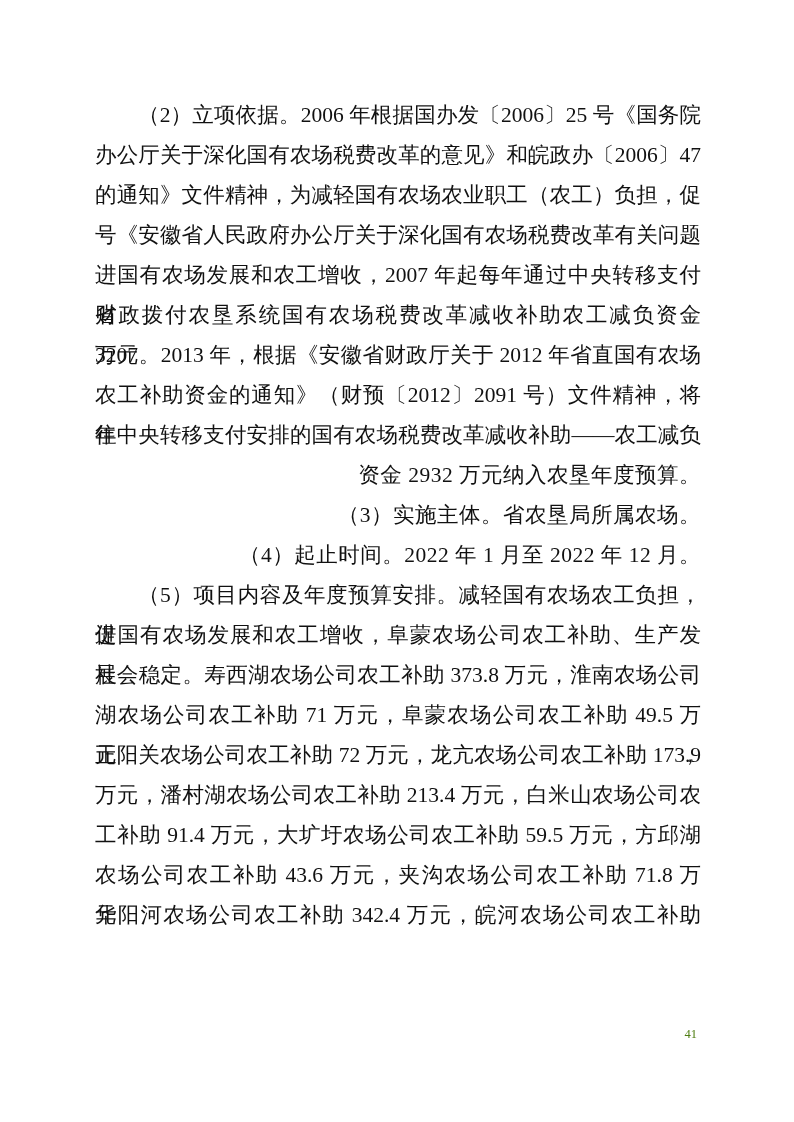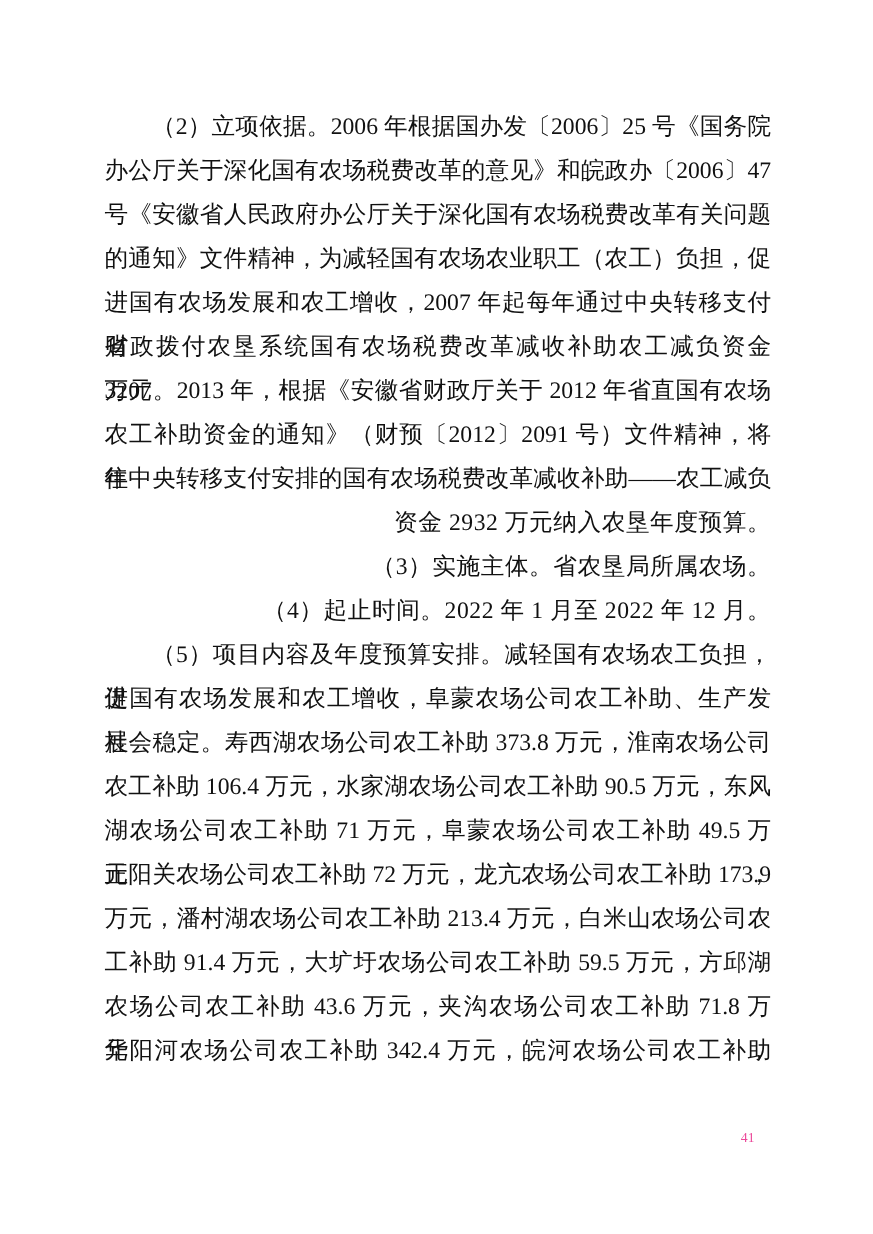--- a/index.html
+++ b/index.html
@@ -35,55 +35,54 @@
     text-align: justify;
     text-align-last: justify;
     text-justify: inter-character;
     letter-spacing: 0;
   }
   .line.indent {
     text-indent: 2em;
   }
   .page-number {
     position: absolute;
-    right: 108px;
+    right: 97px;
     top: 1026px;
     font-size: 12.5px;
     line-height: 16px;
-    color: #ec4899;
+    color: #4d7c0f;
   }
 </style>
 </head>
 <body>
 
 <div class="page">
   <div class="doc-body">
       <div class="paragraph">
         <div class="line just indent">（2）立项依据。2006 年根据国办发〔2006〕25 号《国务院</div>
         <div class="line just">办公厅关于深化国有农场税费改革的意见》和皖政办〔2006〕47</div>
+        <div class="line just">的通知》文件精神，为减轻国有农场农业职工（农工）负担，促</div>
         <div class="line just">号《安徽省人民政府办公厅关于深化国有农场税费改革有关问题</div>
-        <div class="line just">的通知》文件精神，为减轻国有农场农业职工（农工）负担，促</div>
         <div class="line just">进国有农场发展和农工增收，2007 年起每年通过中央转移支付省</div>
         <div class="line just">财政拨付农垦系统国有农场税费改革减收补助农工减负资金 3207</div>
         <div class="line just">万元。2013 年，根据《安徽省财政厅关于 2012 年省直国有农场</div>
         <div class="line just">农工补助资金的通知》（财预〔2012〕2091 号）文件精神，将往</div>
         <div class="line just">年中央转移支付安排的国有农场税费改革减收补助——农工减负</div>
         <div class="line">资金 2932 万元纳入农垦年度预算。</div>
       </div>
       <div class="paragraph">
         <div class="line indent">（3）实施主体。省农垦局所属农场。</div>
       </div>
       <div class="paragraph">
         <div class="line indent">（4）起止时间。2022 年 1 月至 2022 年 12 月。</div>
       </div>
       <div class="paragraph">
         <div class="line just indent">（5）项目内容及年度预算安排。减轻国有农场农工负担，促</div>
         <div class="line just">进国有农场发展和农工增收，阜蒙农场公司农工补助、生产发展、</div>
         <div class="line just">社会稳定。寿西湖农场公司农工补助 373.8 万元，淮南农场公司</div>
-        <div class="line just">农工补助 106.4 万元，水家湖农场公司农工补助 90.5 万元，东风</div>
         <div class="line just">湖农场公司农工补助 71 万元，阜蒙农场公司农工补助 49.5 万元，</div>
         <div class="line just">正阳关农场公司农工补助 72 万元，龙亢农场公司农工补助 173.9</div>
         <div class="line just">万元，潘村湖农场公司农工补助 213.4 万元，白米山农场公司农</div>
         <div class="line just">工补助 91.4 万元，大圹圩农场公司农工补助 59.5 万元，方邱湖</div>
         <div class="line just">农场公司农工补助 43.6 万元，夹沟农场公司农工补助 71.8 万元，</div>
         <div class="line just">华阳河农场公司农工补助 342.4 万元，皖河农场公司农工补助</div>
       </div>
     </div>
   <div class="page-number">41</div>
 </div>

